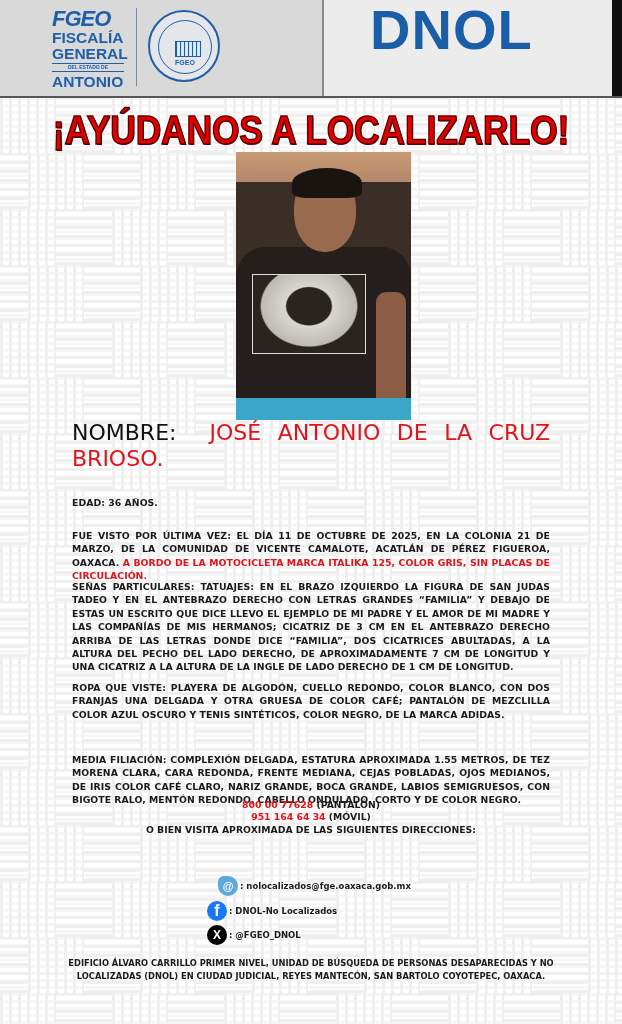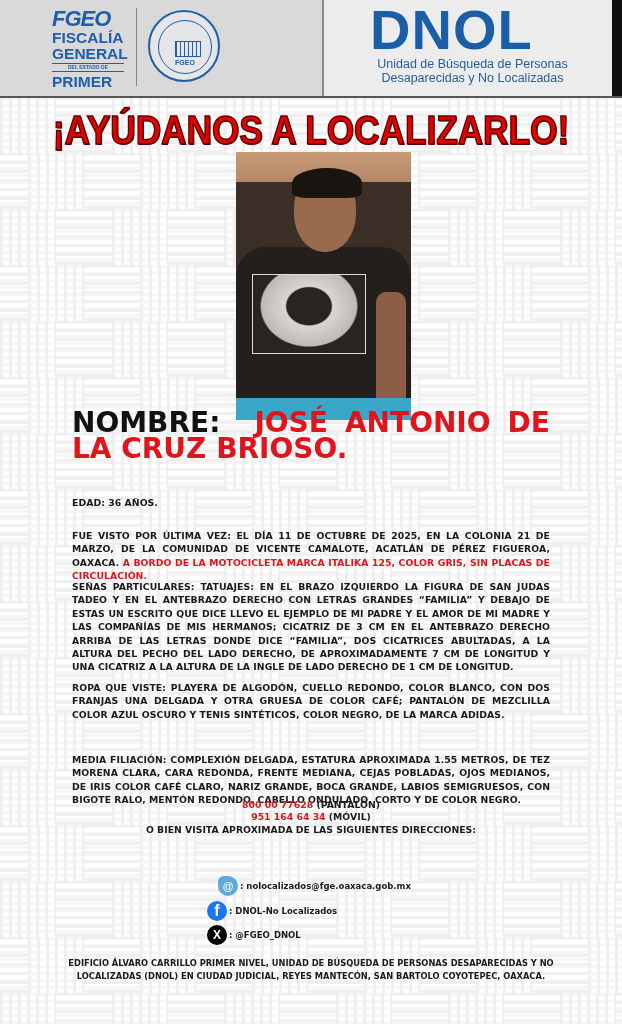--- a/index.html
+++ b/index.html
@@ -51,22 +51,22 @@
   .photo .bg-dark { position:absolute; left:0; top:30px; width:100%; height:90px; background:#3b2e27; }
   .photo .head { position:absolute; left:58px; top:20px; width:62px; height:80px; border-radius:45% 45% 48% 48%; background:#9a6a4e; }
   .photo .hair { position:absolute; left:56px; top:16px; width:70px; height:30px; border-radius:50% 50% 20% 20%; background:#1a1410; }
   .photo .shirt { position:absolute; left:0; top:95px; width:175px; height:160px; background:#241e1c; border-radius:30px 30px 0 0; }
   .photo .print { position:absolute; left:16px; top:122px; width:112px; height:78px; border:1px solid #ddd; background:radial-gradient(ellipse at 50% 40%, #2a2420 28%, #d8d6d2 30%, #bdbab5 60%, #2a2420 62%); }
   .photo .jeans { position:absolute; left:0; top:246px; width:175px; height:22px; background:#3aa6c8; }
   .photo .arm { position:absolute; left:140px; top:140px; width:30px; height:120px; background:#8e5d45; border-radius:10px; }
 
   
   .name-line {
-    position:absolute; left:72px; top:410px; width:478px;
-    font-family:"DejaVu Sans", sans-serif; font-weight:bold; font-size:28px; line-height:26px;
+    position:absolute; left:72px; top:420px; width:478px;
+    font-family:"DejaVu Sans", sans-serif; font-weight:normal; font-size:22px; line-height:26px;
     text-align:justify; text-align-last:left; color:#111;
   }
   .name-line .red { color:#e0151b; }
   .txt {
     position:absolute; left:72px; width:478px; font-family:"DejaVu Sans", sans-serif; font-weight:bold;
     font-size:9.3px; line-height:13.4px; color:#1a1a1a; text-align:justify; letter-spacing:0.05px;
   }
   .txt .red { color:#e0151b; }
   .center { position:absolute; left:60px; width:502px; text-align:center; font-family:"DejaVu Sans", sans-serif; font-weight:bold; font-size:9.3px; line-height:12.4px; color:#1a1a1a; }
   .red { color:#e0151b; }
@@ -288,37 +288,33 @@
     <div class="tile h" style="left: 616px; top: 896px;"></div>
   </div>
 
 <div class="header">
   <div class="header-left">
     <div class="fgeo-logo">
       <div class="big">FGEO</div>
       <div class="line">FISCALÍA</div>
       <div class="line">GENERAL</div>
       <div class="small">DEL ESTADO DE</div>
-      <div class="line">PRIMER</div>
+      <div class="line">ANTONIO</div>
     </div>
     <div class="vsep"></div>
     <div class="seal">
       <div class="seal-inner">
         <div class="seal-bldg"></div>
         <div class="seal-text">FGEO</div>
       </div>
     </div>
   </div>
   <div class="header-sep"></div>
   <div class="header-right"></div>
   <div class="dnol">DNOL</div>
-  <div class="dnol-sub">
-    <div>Unidad de Búsqueda de Personas</div>
-    <div>Desaparecidas y No Localizadas</div>
-  </div>
   <div class="header-rborder"></div>
   <div class="header-bottom"></div>
 </div>
 
 <div class="title">¡AYÚDANOS A LOCALIZARLO!</div>
 
 <div class="photo">
   <div class="bg-top"></div>
   <div class="bg-dark"></div>
   <div class="shirt"></div>

